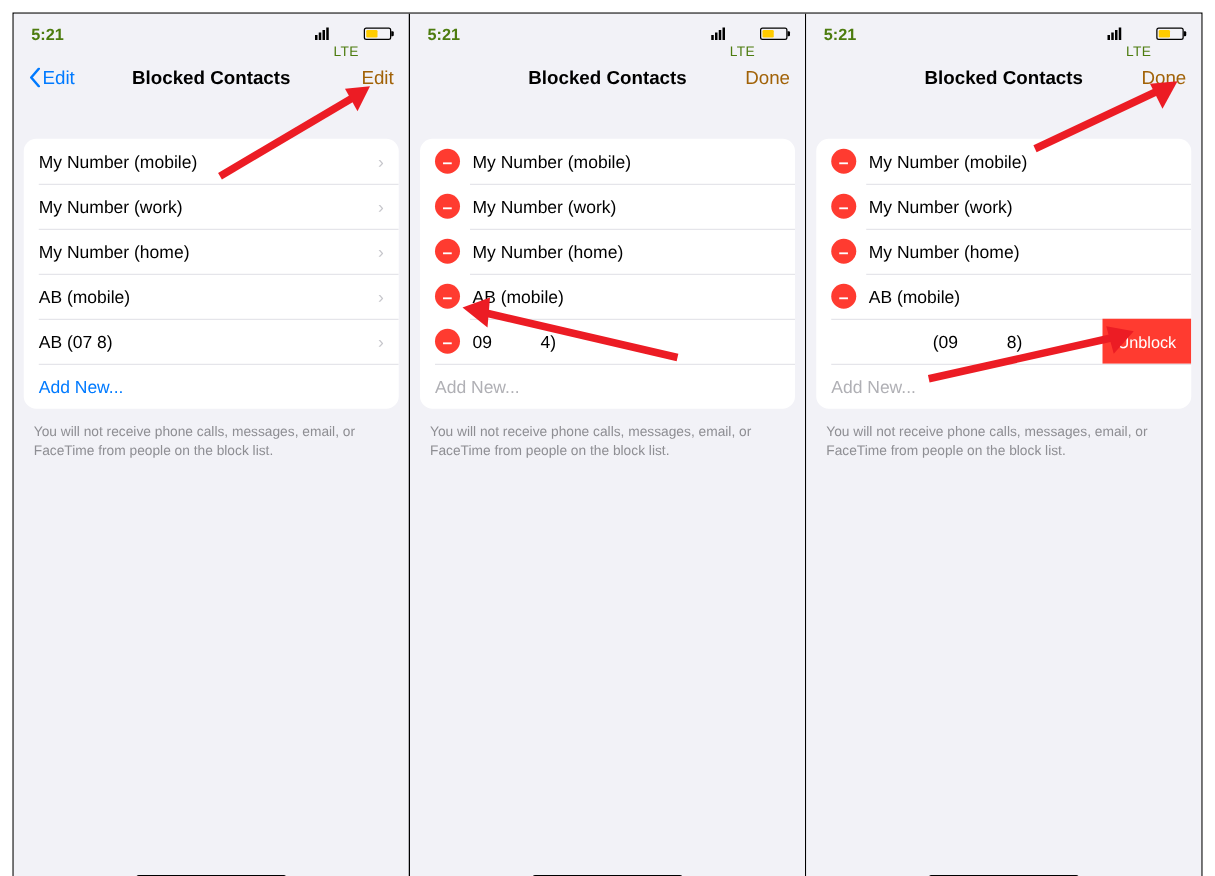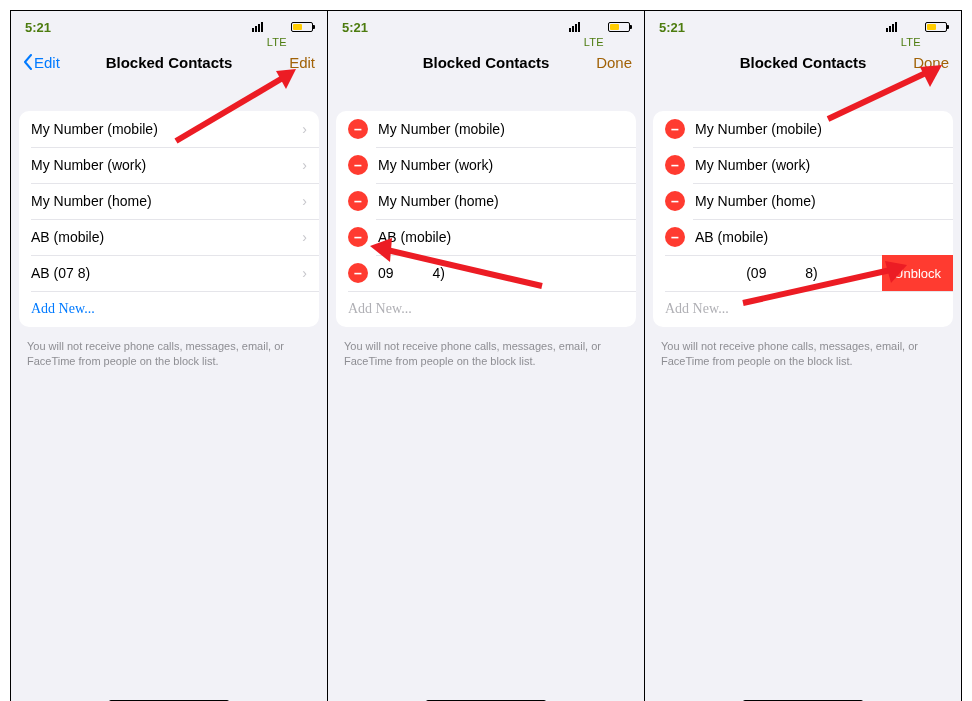--- a/index.html
+++ b/index.html
@@ -91,21 +91,21 @@
 .row.editing + .row.editing::before,
 .row.editing-first + .row::before { left: 40px; }
 .chev { margin-left:auto; color:#c7c7cc; font-size:14px; }
 .minus {
   width:20px; height:20px; border-radius:50%;
   background:#ff3b30; color:#fff;
   display:flex; align-items:center; justify-content:center;
   margin-right:10px; flex-shrink:0;
   font-weight:700; font-size:14px; line-height:1;
 }
-.addnew { color:#007aff;font-family:Liberation Serif, serif; }
+.addnew { color:#007aff; }
 .addnew.muted { color:#b0b0b5; }
 .footer {
   font-size:11px;
   color:#8e8e93;
   padding: 6px 16px 0;
   line-height:1.35;
 }
 
 
 .row.swiped { padding-left: 8px; }

